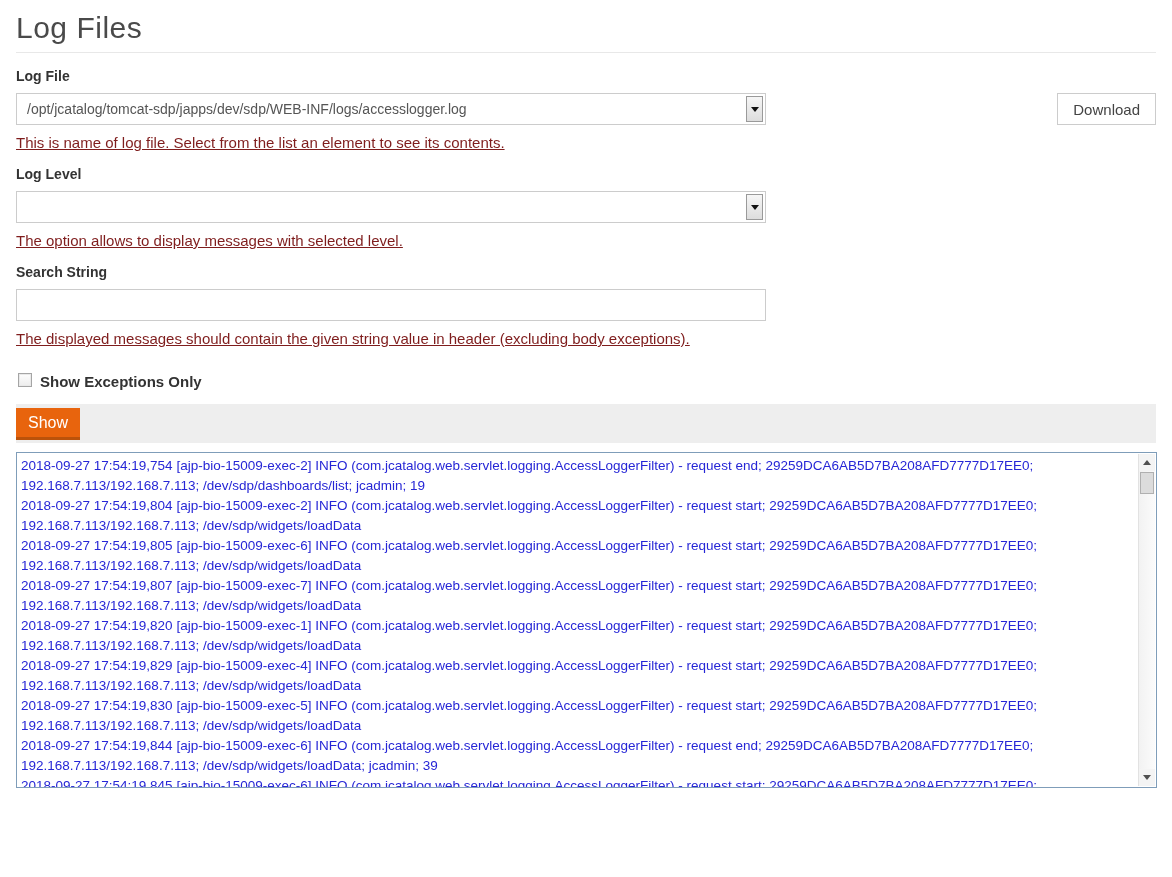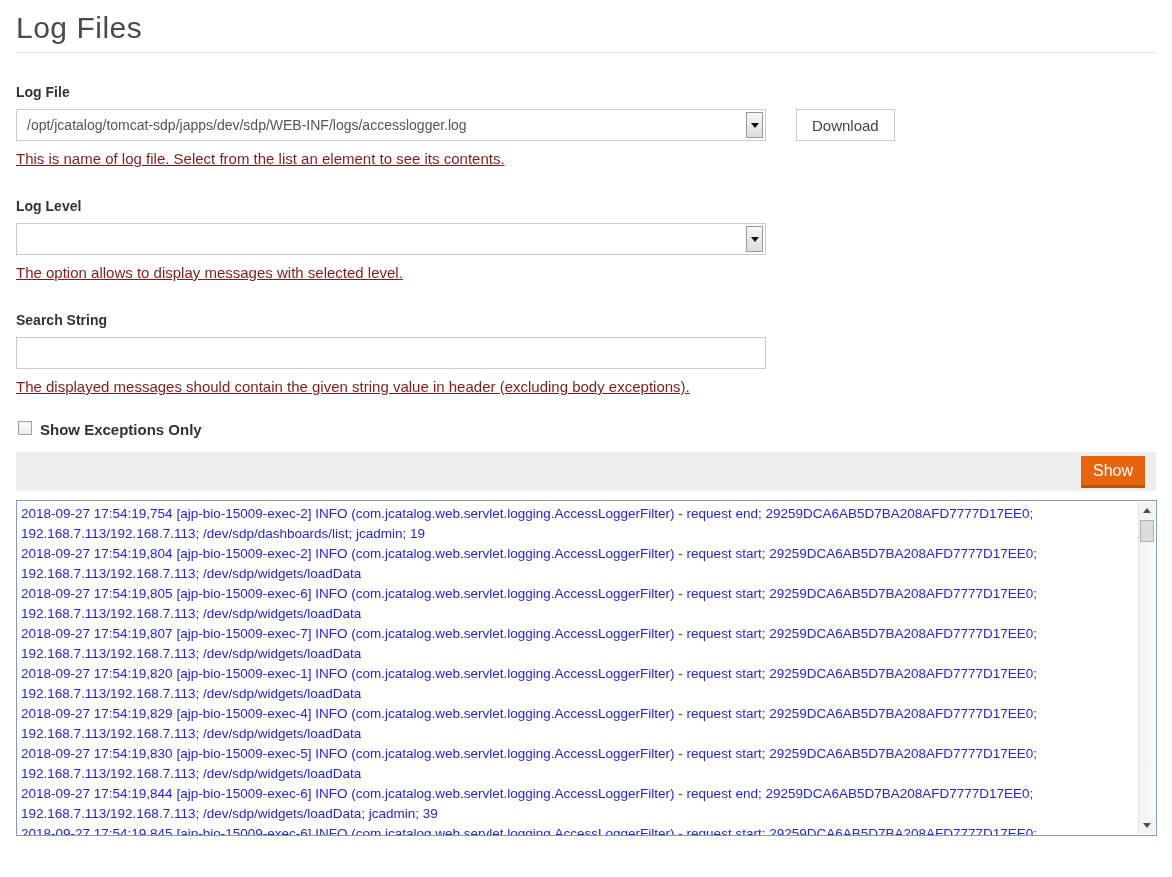--- a/index.html
+++ b/index.html
@@ -11,25 +11,25 @@
     overflow: hidden;
   }
   .wrap { width: 1140px; margin: 0 0 0 16px; padding-top: 10px; }
 
   h1.page-title {
     font-size: 30px; font-weight: 300; color: #4a4a4a;
     letter-spacing: 0.5px; line-height: 36px;
   }
   hr.title-rule { border: none; border-top: 1px solid #e8e8e8; margin-top: 6px; }
 
-  .field { margin-top: 31px; }
+  .field { margin-top: 15px; }
   .field-label { font-size: 14px; font-weight: bold; color: #333; margin-bottom: 9px; }
   .help-text { font-size: 15px; color: #7f1d1d; margin-top: 9px; text-decoration: underline; }
 
-  .control-row { display: flex; align-items: flex-start; }
+  .control-row { display: flex; align-items: flex-start; justify-content: space-between; }
 
   .select-box, .text-input {
     width: 750px; height: 32px;
     border: 1px solid #cccccc; background: #ffffff;
     font-family: "Liberation Sans", sans-serif;
     font-size: 14px; color: #555555;
     padding: 0 26px 0 10px;
     display: flex; align-items: center;
     position: relative;
     border-radius: 0;
@@ -59,22 +59,22 @@
   .checkbox-row { margin-top: 26px; display: flex; align-items: flex-start; font-weight: bold; }
   .checkbox {
     width: 14px; height: 14px; margin-left: 2px;
     border: 1px solid #a5a5a5; background: linear-gradient(#fdfdfd, #ededed);
     box-shadow: inset 0 0 0 1px #e9e9e9;
   }
   .checkbox-label { font-size: 15px; color: #333; margin-left: 8px; }
 
   .action-bar {
     margin-top: 14px; height: 39px; background: #eeeeee;
-    display: flex; align-items: center; justify-content: flex-end;
-    padding-right: 11px;
+    display: flex; align-items: center; 
+    padding-right: 18px;
   }
   .show-btn {
     background: #e8640d; color: #ffffff;
     border: none; border-bottom: 3px solid #bb520a;
     font-family: "Liberation Sans", sans-serif;
     font-size: 16px; padding: 6px 12px 4px 12px;
     height: 32px; cursor: pointer;
   }
 
   .log-box {

